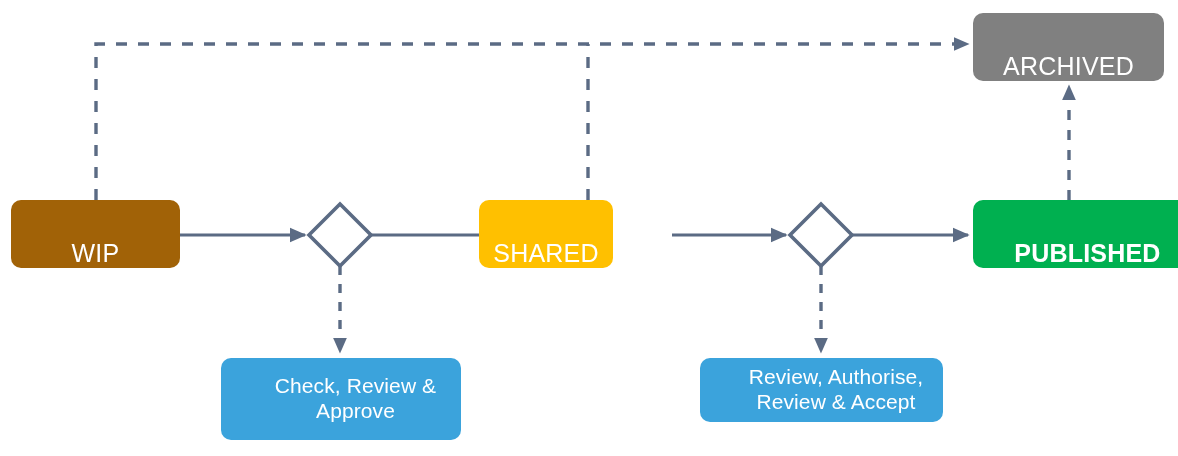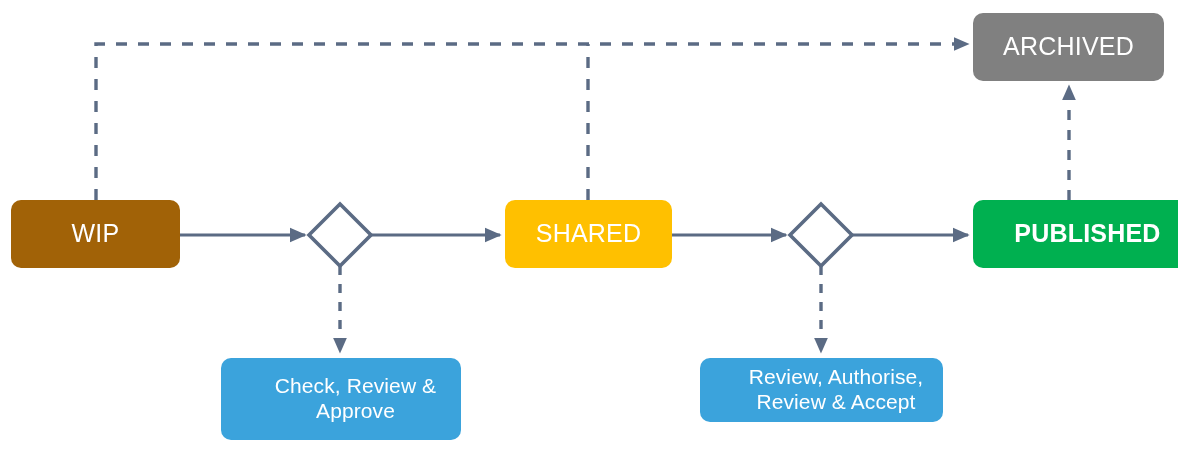--- a/index.html
+++ b/index.html
@@ -41,28 +41,29 @@
   .node-label {
     display: block;
     width: 100%;
     padding: 0 6px;
     box-sizing: border-box;
     white-space: pre-line;
   }
   .state-node {
     font-size: 25px;
     letter-spacing: 0.2px;
+    align-items: flex-end;
   }
   .action-node {
     font-size: 21px;
     letter-spacing: 0.1px;
     padding-left: 29px;
   }
   #node-wip   { left: 11px;  top: 200px; width: 169px; height: 68px; }
-  #node-shared{ left: 505px; top: 200px; width: 167px; height: 68px; }
+  #node-shared{ left: 479px; top: 200px; width: 134px; height: 68px; }
   #node-published { left: 973px; top: 200px; width: 229px; height: 68px; font-weight: bold; }
   #node-archived  { left: 973px; top: 13px;  width: 191px; height: 68px; }
   #node-gate1-action { left: 221px; top: 358px; width: 240px; height: 82px; }
   #node-gate2-action { left: 700px; top: 358px; width: 243px; height: 64px; }
 </style>
 </head>
 <body>
 
 <div id="diagram-canvas">
 

